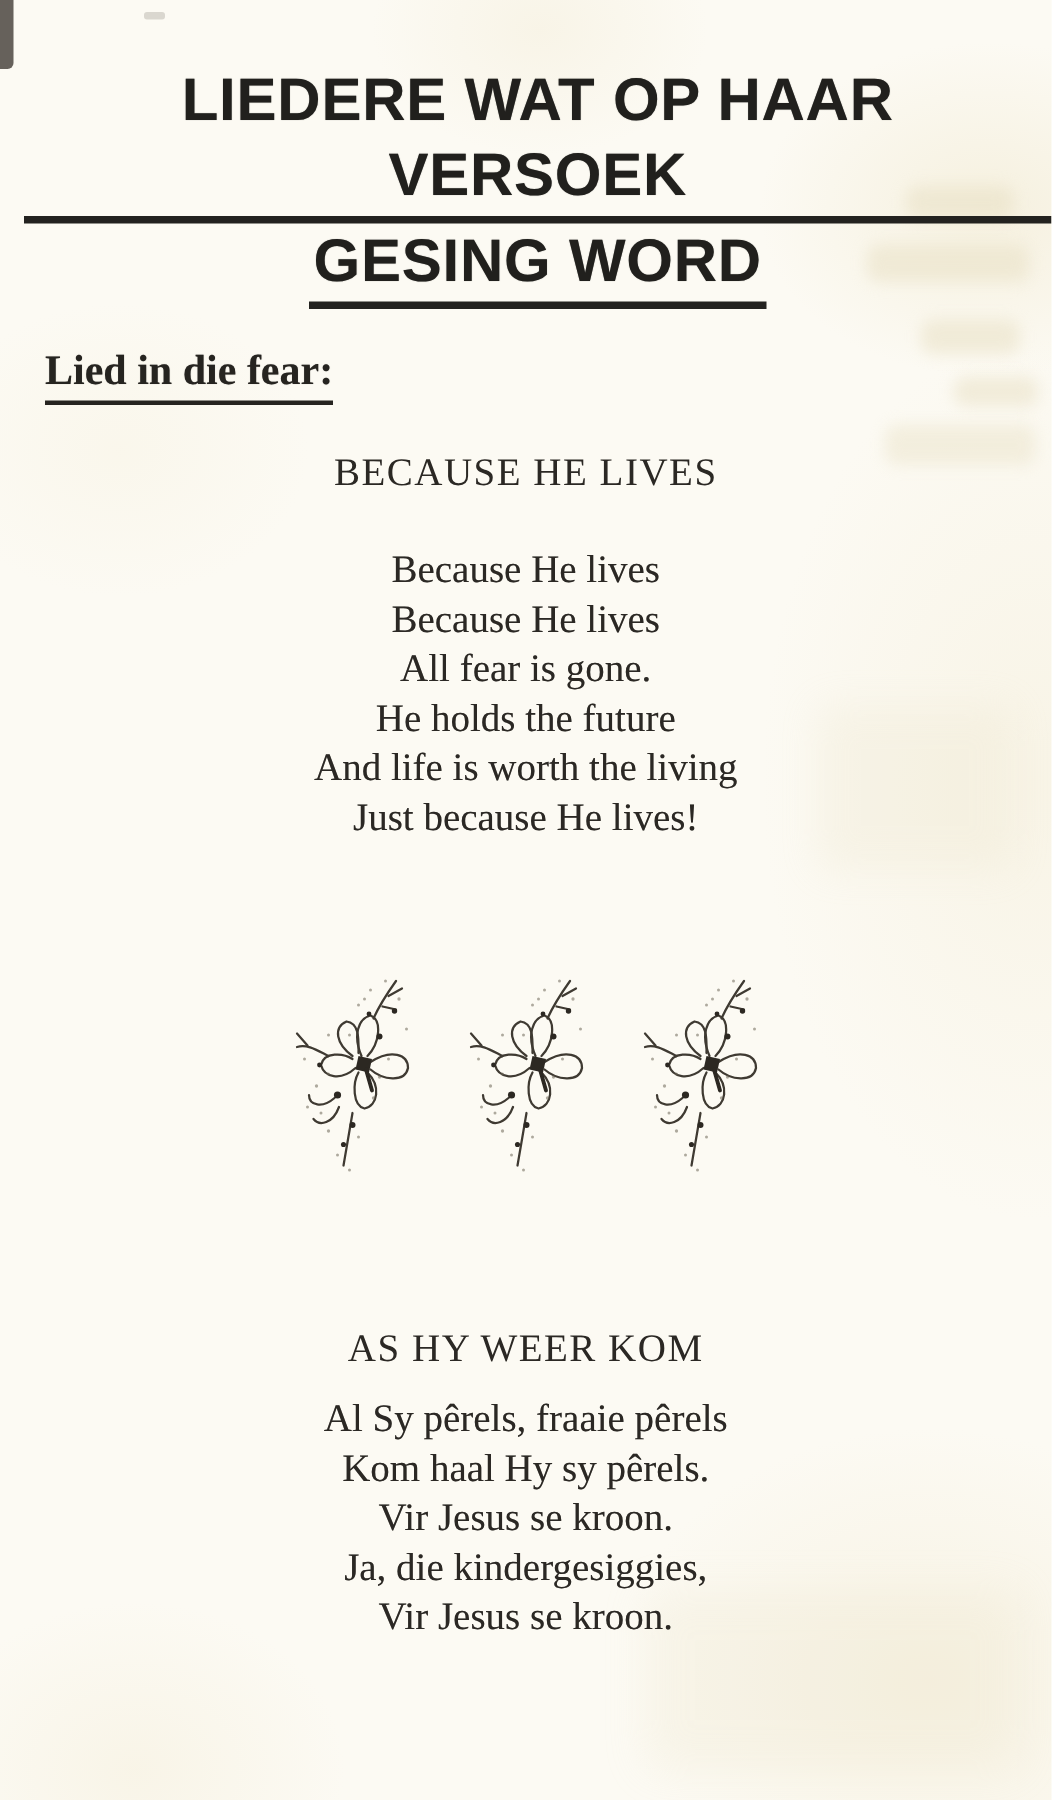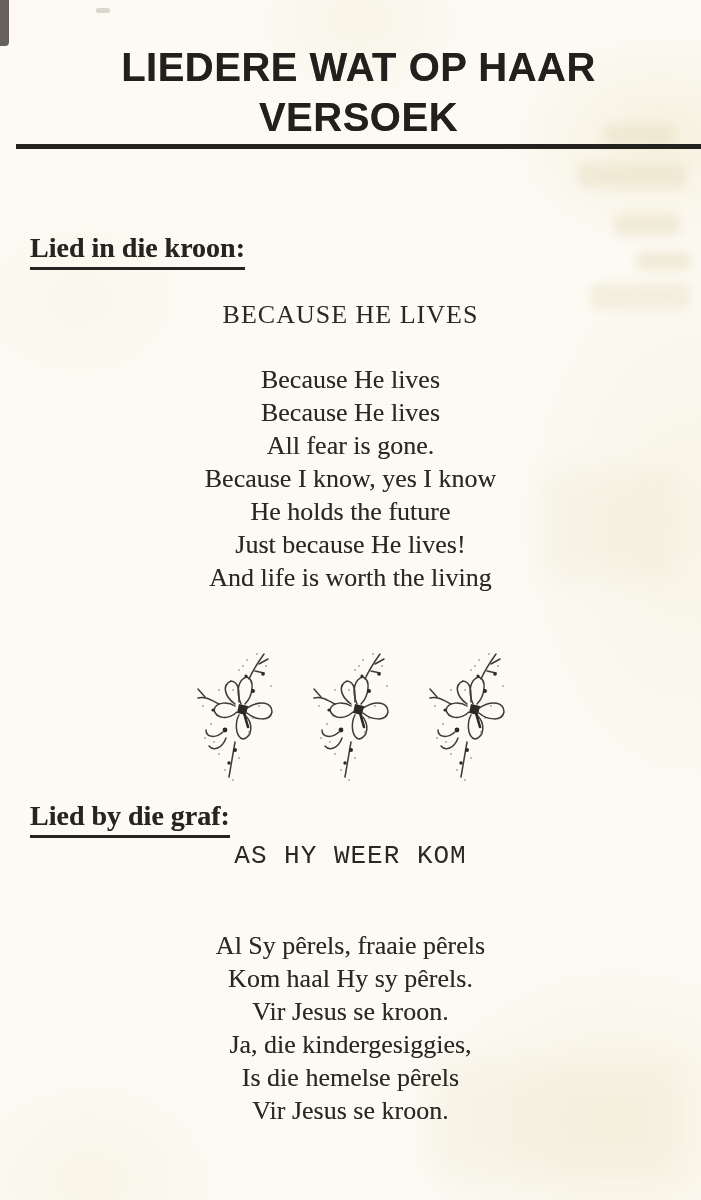--- a/index.html
+++ b/index.html
@@ -86,21 +86,21 @@
   }
 
   .song-title{
     position:absolute;left:0;right:0;
     text-align:center;
     font-size:26px;
     letter-spacing:1px;
     color:#2b2824;
   }
   .song-title-1{top:300px;}
-  .song-title-2{top:841px;font-family:Liberation Mono, monospace;}
+  .song-title-2{top:884px;}
 
   .stanza{
     position:absolute;left:0;right:0;
     text-align:center;
     font-size:26px;line-height:33px;
     color:#2b2824;
   }
   .stanza-1{top:363px;}
   .stanza-2{top:929px;}
   .stanza div{text-shadow:0 0 .4px rgba(43,40,36,.4);}
@@ -123,36 +123,38 @@
   <div class="ghost g5"></div>
   <div class="ghost g6"></div>
   <div class="ghost g7"></div>
   <div class="corner-mark"></div>
   <div class="edge-speck"></div>
 
   <div class="title-block">
     <div>
       <span class="title-underline">LIEDERE WAT OP HAAR VERSOEK</span>
     </div>
+    <div>
+      <span class="title-underline">GESING WORD</span>
+    </div>
   </div>
 
   <div class="section-heading heading-1">
-    <span class="heading-underline">Lied in die kroon:</span>
+    <span class="heading-underline">Lied in die fear:</span>
   </div>
 
   <div class="song-title song-title-1">BECAUSE HE LIVES</div>
 
   <div class="stanza stanza-1">
     <div>Because He lives</div>
     <div>Because He lives</div>
     <div>All fear is gone.</div>
-    <div>Because I know, yes I know</div>
     <div>He holds the future</div>
+    <div>And life is worth the living</div>
     <div>Just because He lives!</div>
-    <div>And life is worth the living</div>
   </div>
 
   <svg width="0" height="0" style="position:absolute" aria-hidden="true">
     <defs>
       <g id="flower-sprig" stroke="#3f3a32" stroke-width="1.5" fill="none" stroke-linecap="round">
 
         <path d="M52,58 C46,44 50,33 58,31 C66,34 64,50 56,58"></path>
         <path d="M58,62 C72,53 83,57 83,66 C81,76 66,74 58,67"></path>
         <path d="M56,69 C65,78 63,91 54,93 C46,91 46,76 50,69"></path>
         <path d="M48,66 C38,75 27,72 25,64 C27,55 40,56 46,60"></path>
@@ -214,28 +216,24 @@
         <use href="#flower-sprig"></use>
       </svg>
     <svg width="92" height="138" viewBox="0 0 92 138">
         <use href="#flower-sprig"></use>
       </svg>
     <svg width="92" height="138" viewBox="0 0 92 138">
         <use href="#flower-sprig"></use>
       </svg>
   </div>
 
-  <div class="section-heading heading-2">
-    <span class="heading-underline">Lied by die graf:</span>
-  </div>
 
   <div class="song-title song-title-2">AS HY WEER KOM</div>
 
   <div class="stanza stanza-2">
     <div>Al Sy pêrels, fraaie pêrels</div>
     <div>Kom haal Hy sy pêrels.</div>
     <div>Vir Jesus se kroon.</div>
     <div>Ja, die kindergesiggies,</div>
-    <div>Is die hemelse pêrels</div>
     <div>Vir Jesus se kroon.</div>
   </div>
 
 </div>
 
 </body></html>

